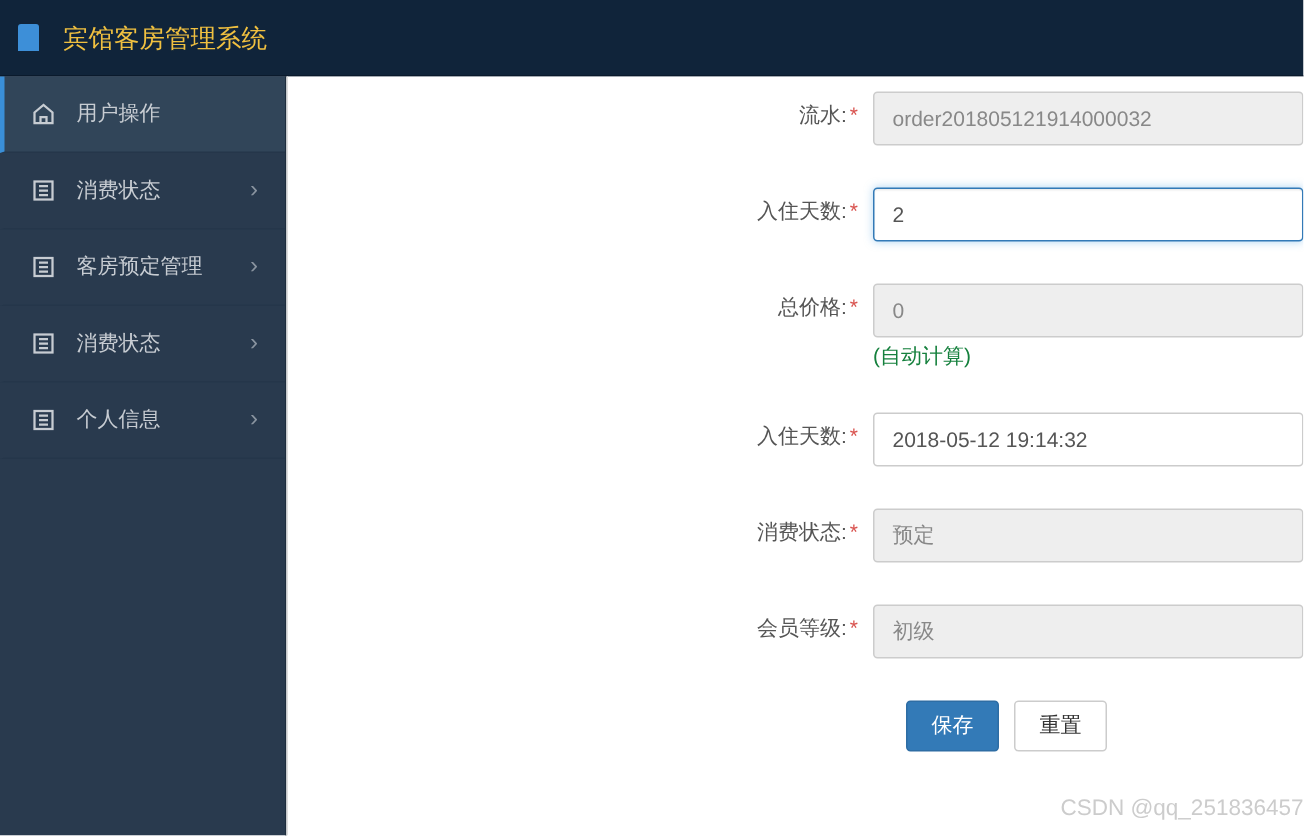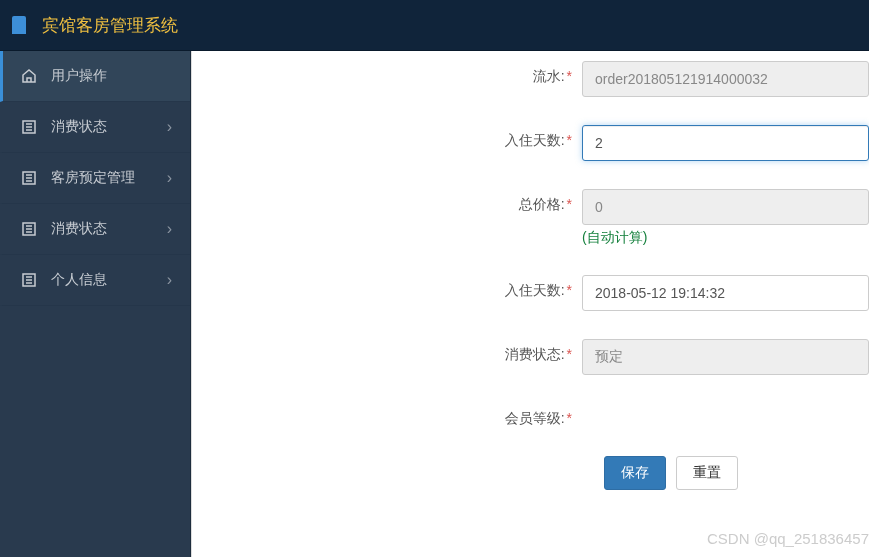--- a/index.html
+++ b/index.html
@@ -265,20 +265,23 @@
 
       <div class="form-row">
         <div class="form-label"><span>消费状态:</span><span class="required">*</span></div>
         <div class="form-control-wrap">
           <input class="form-control disabled" disabled="" value="预定" style="">
         </div>
       </div>
 
       <div class="form-row">
         <div class="form-label"><span>会员等级:</span><span class="required">*</span></div>
+        <div class="form-control-wrap">
+          <input class="form-control disabled" disabled="" value="初级" style="">
+        </div>
       </div>
 
       <div class="button-row">
         <button class="btn btn-primary">保存</button>
         <button class="btn btn-default">重置</button>
       </div>
 
     </div>
   </div>
 </div>

